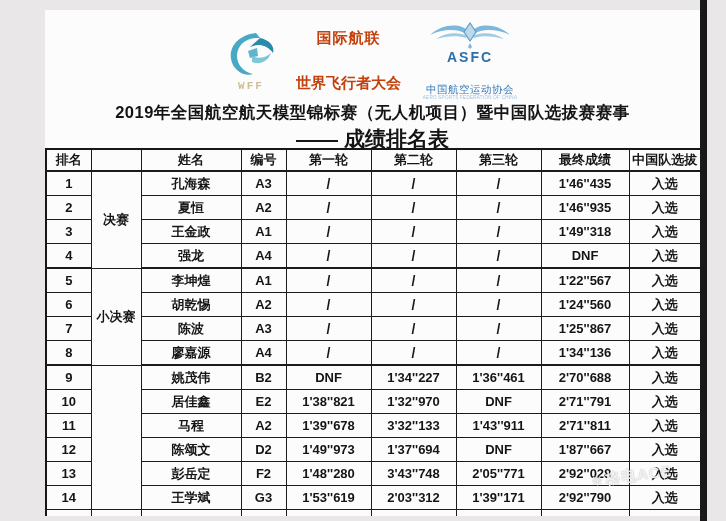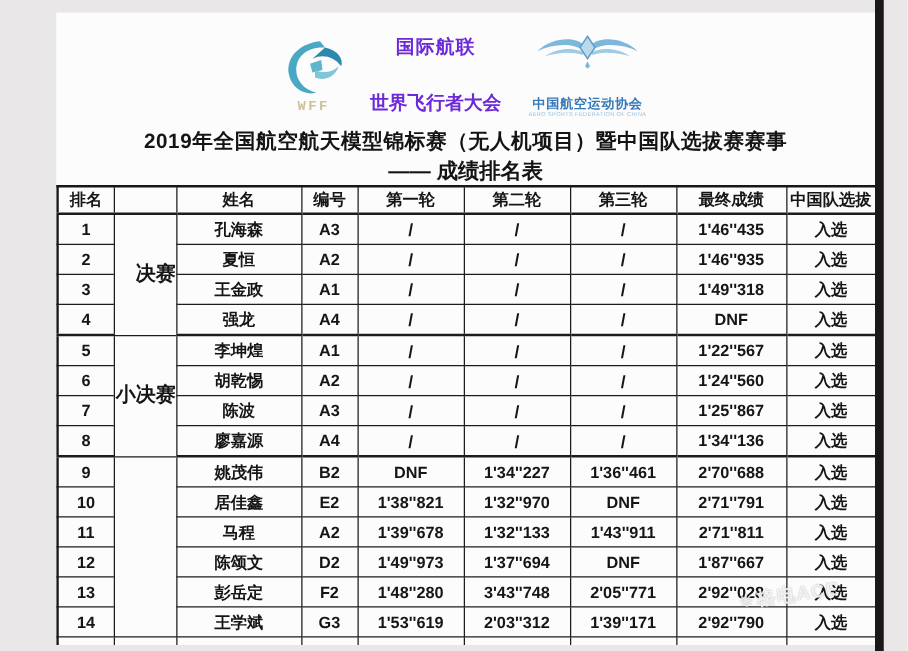--- a/index.html
+++ b/index.html
@@ -21,54 +21,54 @@
   
   .logos{
     position:absolute;top:12px;left:0;width:100%;height:76px;
     display:flex;justify-content:center;align-items:center;gap:14px;
   }
   .wff-logo{width:62px;text-align:center;position:relative;font-family:Liberation Mono, monospace;}
   .wff-letters{
     font-size:11px;font-weight:bold;color:#cfc095;letter-spacing:2px;
     margin-top:-6px;
   }
-  .wff-text{text-align:center;font-weight:bold;color:#6d28d9;line-height:1.15;}
+  .wff-text{text-align:center;font-weight:bold;color:#c2410c;line-height:1.15;}
   .wff-text .l1{font-size:15px;letter-spacing:1px;}
   .wff-text .l2{font-size:15px;margin-top:28px;}
   .asfc{width:110px;text-align:center;line-height:1.1;}
   .asfc-acronym{font-size:14px;font-weight:bold;color:#2b6ea8;letter-spacing:2px;margin-top:-2px;}
-  .asfc-cn{font-size:10.5px;font-weight:bold;color:#3579ba;margin-top:18px;letter-spacing:0.5px;}
+  .asfc-cn{font-size:10.5px;font-weight:normal;color:#3579ba;margin-top:18px;letter-spacing:0.5px;}
   .asfc-en{font-size:4.5px;color:#9dc2dd;margin-top:1px;letter-spacing:0.3px;}
   
   .title{
     position:absolute;top:92px;left:0;width:100%;
     text-align:center;font-size:16.5px;font-weight:bold;color:#141414;
     letter-spacing:0.5px;
   }
   .subtitle{
     position:absolute;top:115px;left:0;width:100%;
-    text-align:center;font-size:17px;font-weight:bold;color:#141414;
+    text-align:center;font-size:21px;font-weight:bold;color:#141414;
   }
   
   table{
     position:absolute;top:138px;left:0;
     border-collapse:collapse;table-layout:fixed;width:655px;
     border:2.5px solid #171717;
   }
   th,td{
     border:1px solid #1c1c1c;
     text-align:center;vertical-align:middle;
     font-weight:bold;color:#151515;
     padding:0;overflow:hidden;white-space:nowrap;
   }
   th{height:20px;font-size:13px;border-bottom-width:2px;}
   td{height:23px;font-size:13px;}
   .slash{font-size:14px;}
   tr.thick td{border-bottom-width:2.5px;}
-  td.group{font-size:16px;text-align:right;}
+  td.group{font-size:13px;}
   tr.partial td{height:12px;}
   
   .watermark{
     position:absolute;left:546px;top:452px;width:160px;
     transform:rotate(-7deg);
     color:rgba(252,252,252,0.88);
     font-size:15px;font-weight:bold;letter-spacing:1px;
     text-shadow:0 0 1px rgba(110,110,110,0.65);
     pointer-events:none;
   }
@@ -95,20 +95,21 @@
     </div>
     <div class="asfc">
       <svg width="88" height="30" viewBox="0 0 88 30">
         <path d="M4 16 C16 4 36 4 42 12 L40 15 C32 9 16 10 4 16 Z" fill="#7db8dc"></path>
         <path d="M84 16 C72 4 52 4 46 12 L48 15 C56 9 72 10 84 16 Z" fill="#7db8dc"></path>
         <path d="M10 20 C20 13 34 13 41 17 L40 19 C32 16 20 17 10 20 Z" fill="#9fcbe4"></path>
         <path d="M78 20 C68 13 54 13 47 17 L48 19 C56 16 68 17 78 20 Z" fill="#9fcbe4"></path>
         <path d="M44 4 L50 13 L44 22 L38 13 Z" fill="#bcd9ec" stroke="#5d9fc9" stroke-width="1.2"></path>
         <path d="M44 24 L46 28 L44 30 L42 28 Z" fill="#7db8dc"></path>
       </svg>
+      <div class="asfc-acronym">ASFC</div>
       <div class="asfc-cn">中国航空运动协会</div>
       <div class="asfc-en">AERO SPORTS FEDERATION OF CHINA</div>
     </div>
   </div>
 
   <div class="title">2019年全国航空航天模型锦标赛（无人机项目）暨中国队选拔赛赛事</div>
   <div class="subtitle">—— 成绩排名表</div>
 
   <table>
     <colgroup>
@@ -238,21 +239,21 @@
       <td>1'32''970</td>
       <td>DNF</td>
       <td>2'71''791</td>
       <td>入选</td>
     </tr>
     <tr>
       <td>11</td>
       <td>马程</td>
       <td>A2</td>
       <td>1'39''678</td>
-      <td>1'32''133</td>
+      <td>3'32''133</td>
       <td>1'43''911</td>
       <td>2'71''811</td>
       <td>入选</td>
     </tr>
     <tr>
       <td>12</td>
       <td>陈颂文</td>
       <td>D2</td>
       <td>1'49''973</td>
       <td>1'37''694</td>

